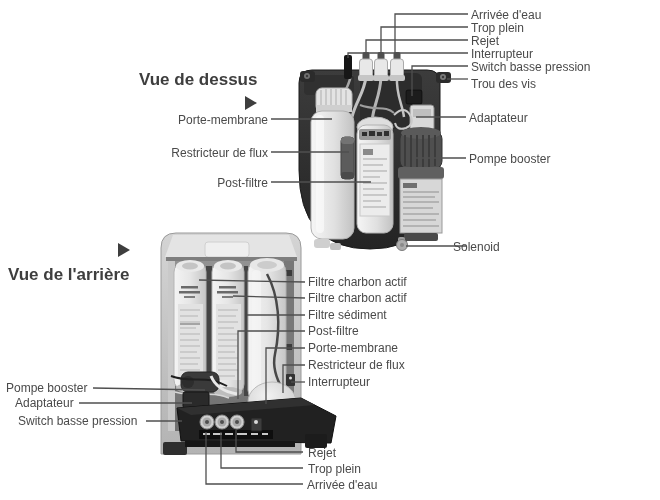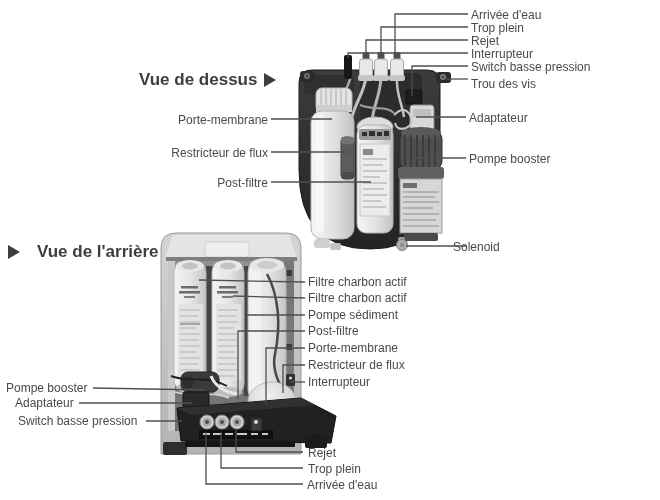--- a/index.html
+++ b/index.html
@@ -5,22 +5,22 @@
   html,body{margin:0;padding:0;background:#fff;}
   .stage{
     position:relative;width:660px;height:500px;background:#ffffff;
     font-family:"Liberation Sans",sans-serif;overflow:hidden;
   }
   .lbl{
     position:absolute;font-size:12px;font-weight:normal;color:#4a4a4a;
     white-space:nowrap;line-height:12px;letter-spacing:0;
   }
   .title{
-    position:absolute;display:flex;align-items:center;gap:7px;
-    font-size:17px;font-weight:bold;color:#3e3e3e;white-space:nowrap;line-height:18px;
+    position:absolute;display:flex;align-items:flex-end;gap:7px;
+    font-size:17px;font-weight:bold;color:#3e3e3e;white-space:nowrap;line-height:18px;flex-direction:column;
   }
   .tri{
     width:0;height:0;border-top:7px solid transparent;
     border-bottom:7px solid transparent;border-left:12px solid #3e3e3e;
   }
   .photo{position:absolute;}
   .lines{position:absolute;left:0;top:0;pointer-events:none;}
 </style>
 </head>
 <body>
@@ -250,41 +250,41 @@
 
     <polyline points="303,452 236,452 236,430"></polyline>
     <polyline points="303,468 221,468 221,432"></polyline>
     <polyline points="303,484 206,484 206,432"></polyline>
   </svg>
 
   <div class="title" style="left:139px;top:71px">
     <span>Vue de dessus</span>
     <span class="tri"></span>
   </div>
-  <div class="title" style="left:8px;top:243px;gap:17px">
+  <div class="title" style="left:8px;top:243px;gap:9px">
     <span class="tri"></span>
     <span>Vue de l'arrière</span>
   </div>
 
   <div class="lbl" style="left:471px;top:9px">Arrivée d'eau</div>
   <div class="lbl" style="left:471px;top:22px">Trop plein</div>
   <div class="lbl" style="left:471px;top:35px">Rejet</div>
   <div class="lbl" style="left:471px;top:48px">Interrupteur</div>
   <div class="lbl" style="left:471px;top:61px">Switch basse pression</div>
   <div class="lbl" style="left:471px;top:78px">Trou des vis</div>
   <div class="lbl" style="left:469px;top:112px">Adaptateur</div>
   <div class="lbl" style="left:469px;top:153px">Pompe booster</div>
   <div class="lbl" style="left:453px;top:241px">Solenoid</div>
   <div class="lbl" style="right:392px;top:114px;text-align:right">Porte-membrane</div>
   <div class="lbl" style="right:392px;top:147px;text-align:right">Restricteur de flux</div>
   <div class="lbl" style="right:392px;top:177px;text-align:right">Post-filtre</div>
 
   <div class="lbl" style="left:308px;top:276px">Filtre charbon actif</div>
   <div class="lbl" style="left:308px;top:292px">Filtre charbon actif</div>
-  <div class="lbl" style="left:308px;top:309px">Pompe sédiment</div>
+  <div class="lbl" style="left:308px;top:309px">Filtre sédiment</div>
   <div class="lbl" style="left:308px;top:325px">Post-filtre</div>
   <div class="lbl" style="left:308px;top:342px">Porte-membrane</div>
   <div class="lbl" style="left:308px;top:359px">Restricteur de flux</div>
   <div class="lbl" style="left:308px;top:376px">Interrupteur</div>
   <div class="lbl" style="left:6px;top:382px">Pompe booster</div>
   <div class="lbl" style="left:15px;top:397px">Adaptateur</div>
   <div class="lbl" style="left:18px;top:415px">Switch basse pression</div>
   <div class="lbl" style="left:308px;top:447px">Rejet</div>
   <div class="lbl" style="left:308px;top:463px">Trop plein</div>
   <div class="lbl" style="left:307px;top:479px">Arrivée d'eau</div>

